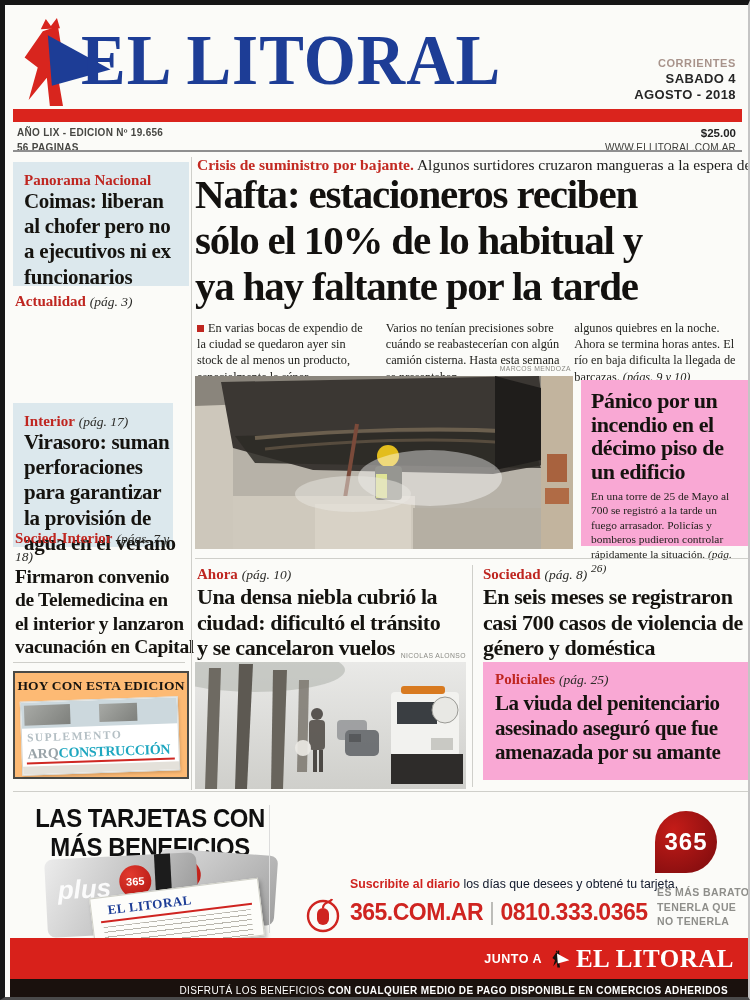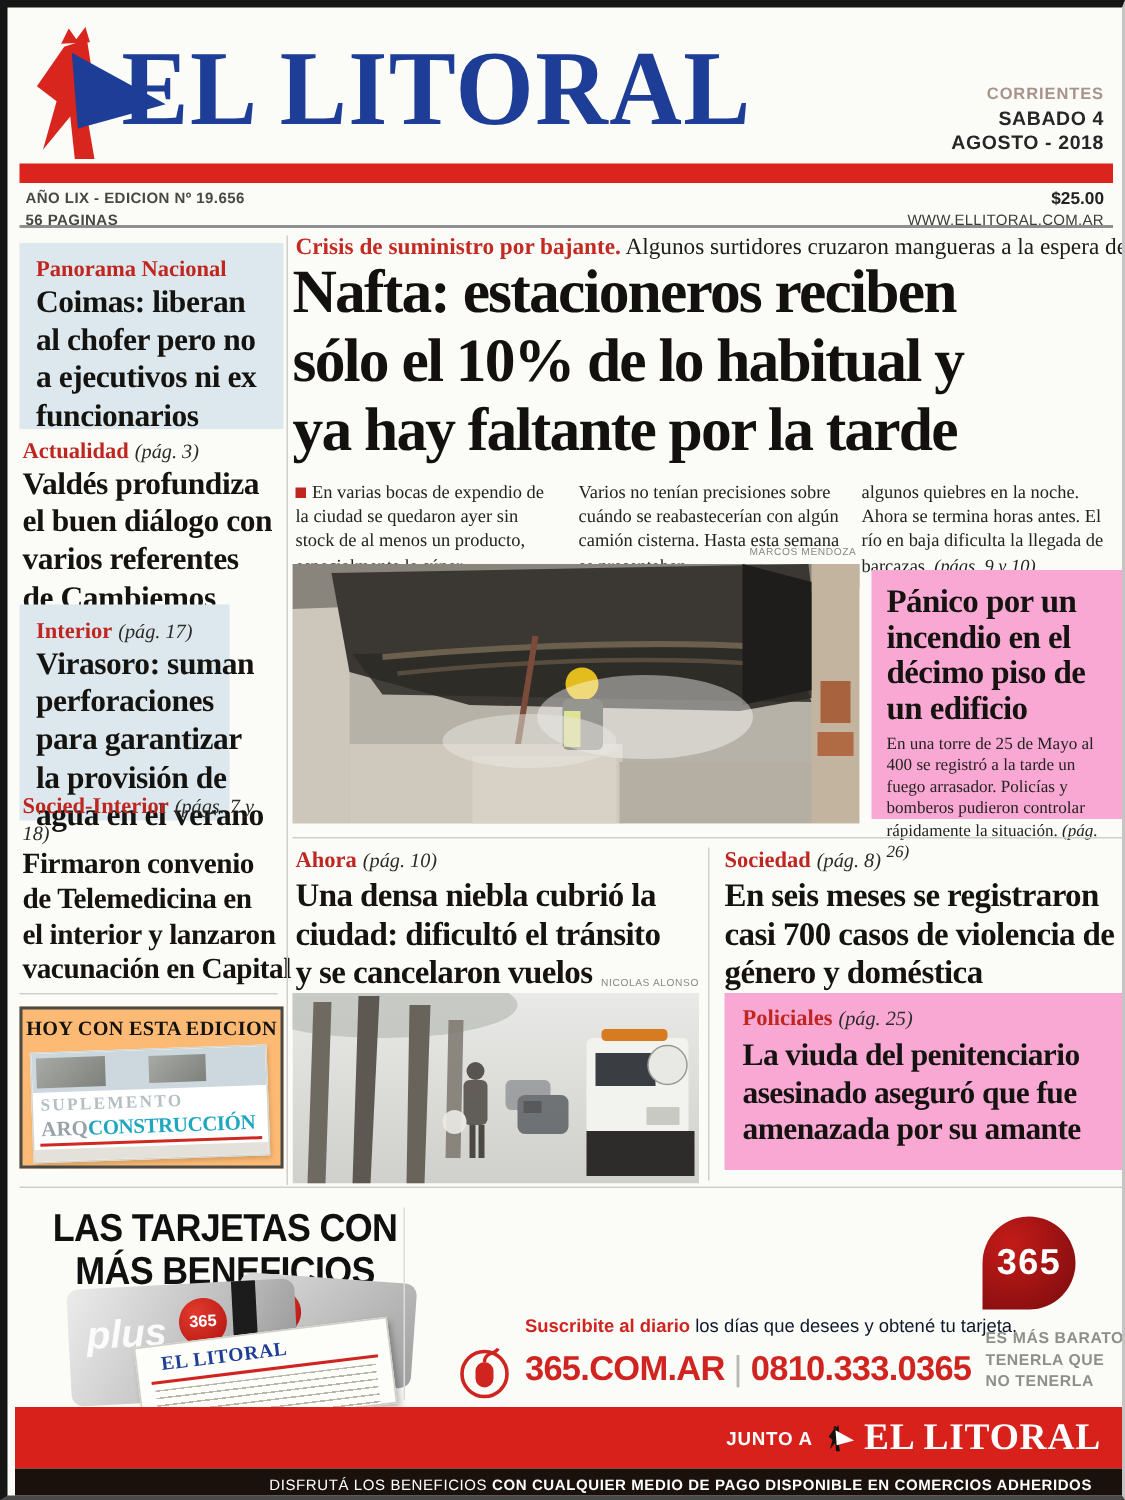--- a/index.html
+++ b/index.html
@@ -113,29 +113,23 @@
       <div>Coimas: liberan</div>
       <div>al chofer pero no</div>
       <div>a ejecutivos ni ex</div>
       <div>funcionarios</div>
     </div>
   </div>
 
   <div class="abs" style="left:10px;top:287px;width:174px">
     <div><span class="sec-label">Actualidad</span>
          <span class="sec-pg">(pág. 3)</span></div>
-    <div class="sb-head">
-      <div>Valdés profundiza</div>
-      <div>el buen diálogo con</div>
-      <div>varios referentes</div>
-      <div>de Cambiemos</div>
-    </div>
-  </div>
-
-  <div class="abs sb-box" style="left:8px;top:398px;width:140px;height:144px;padding:9px 11px;box-sizing:border-box">
+  </div>
+
+  <div class="abs sb-box" style="left:8px;top:398px;width:160px;height:144px;padding:9px 11px;box-sizing:border-box">
     <div><span class="sec-label">Interior</span>
          <span class="sec-pg">(pág. 17)</span></div>
     <div class="sb-head">
       <div>Virasoro: suman</div>
       <div>perforaciones</div>
       <div>para garantizar</div>
       <div>la provisión de</div>
       <div>agua en el verano</div>
     </div>
   </div>
@@ -211,21 +205,21 @@
   </svg>
 
   <div class="abs ybox" style="left:576px;top:375px;width:170px;height:166px;padding:9px 10px;box-sizing:border-box">
     <div>
       <div class="fire-head-line">Pánico por un</div>
       <div class="fire-head-line">incendio en el</div>
       <div class="fire-head-line">décimo piso de</div>
       <div class="fire-head-line">un edificio</div>
     </div>
     <div class="fire-body" style="margin-top:6px">
-      <span>En una torre de 25 de Mayo al 400 se registró a la tarde un fuego arrasador. Policías y bomberos pudieron controlar rápidamente la situación.</span>
+      <span>En una torre de 25 de Mayo al 700 se registró a la tarde un fuego arrasador. Policías y bomberos pudieron controlar rápidamente la situación.</span>
       <span class="pgs-it">(pág. 26)</span>
     </div>
   </div>
 
   <div class="abs rule-h" style="left:190px;top:553px;width:556px"></div>
   <div class="abs rule-v" style="left:467px;top:560px;height:222px"></div>
 
   <div class="abs" style="left:192px;top:560px">
     <span class="sec-label">Ahora</span>
     <span class="sec-pg">(pág. 10)</span>

